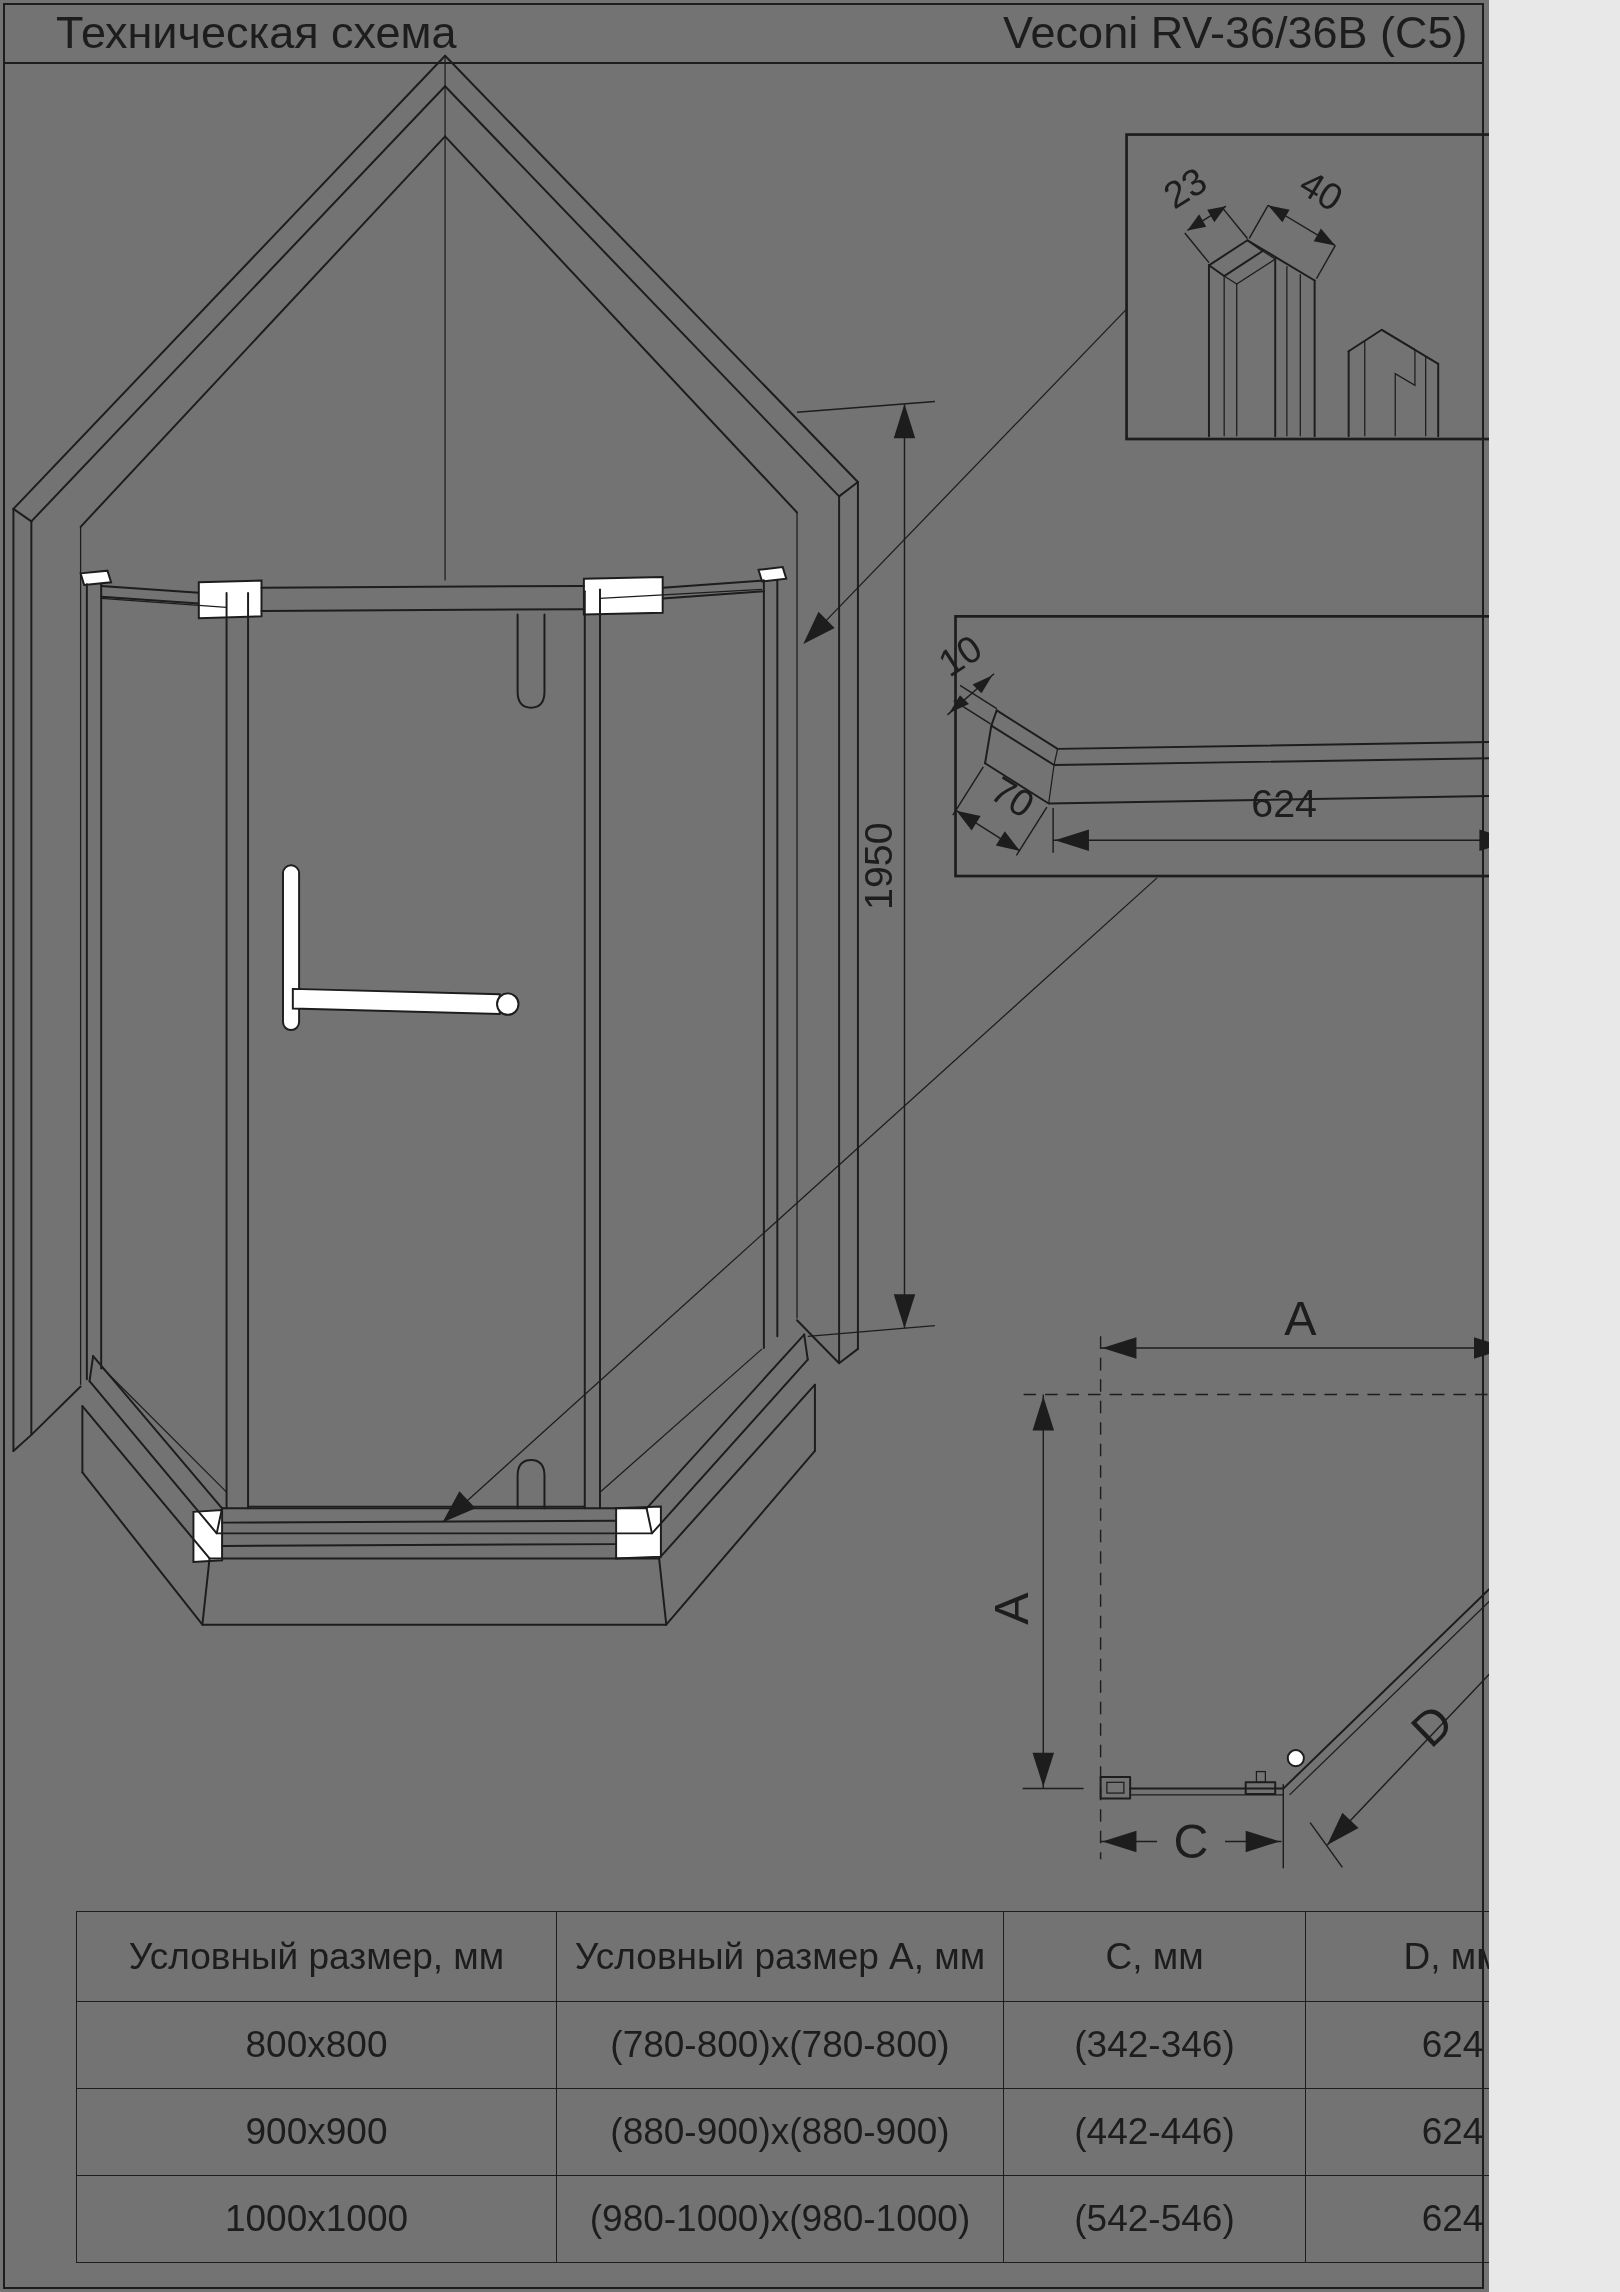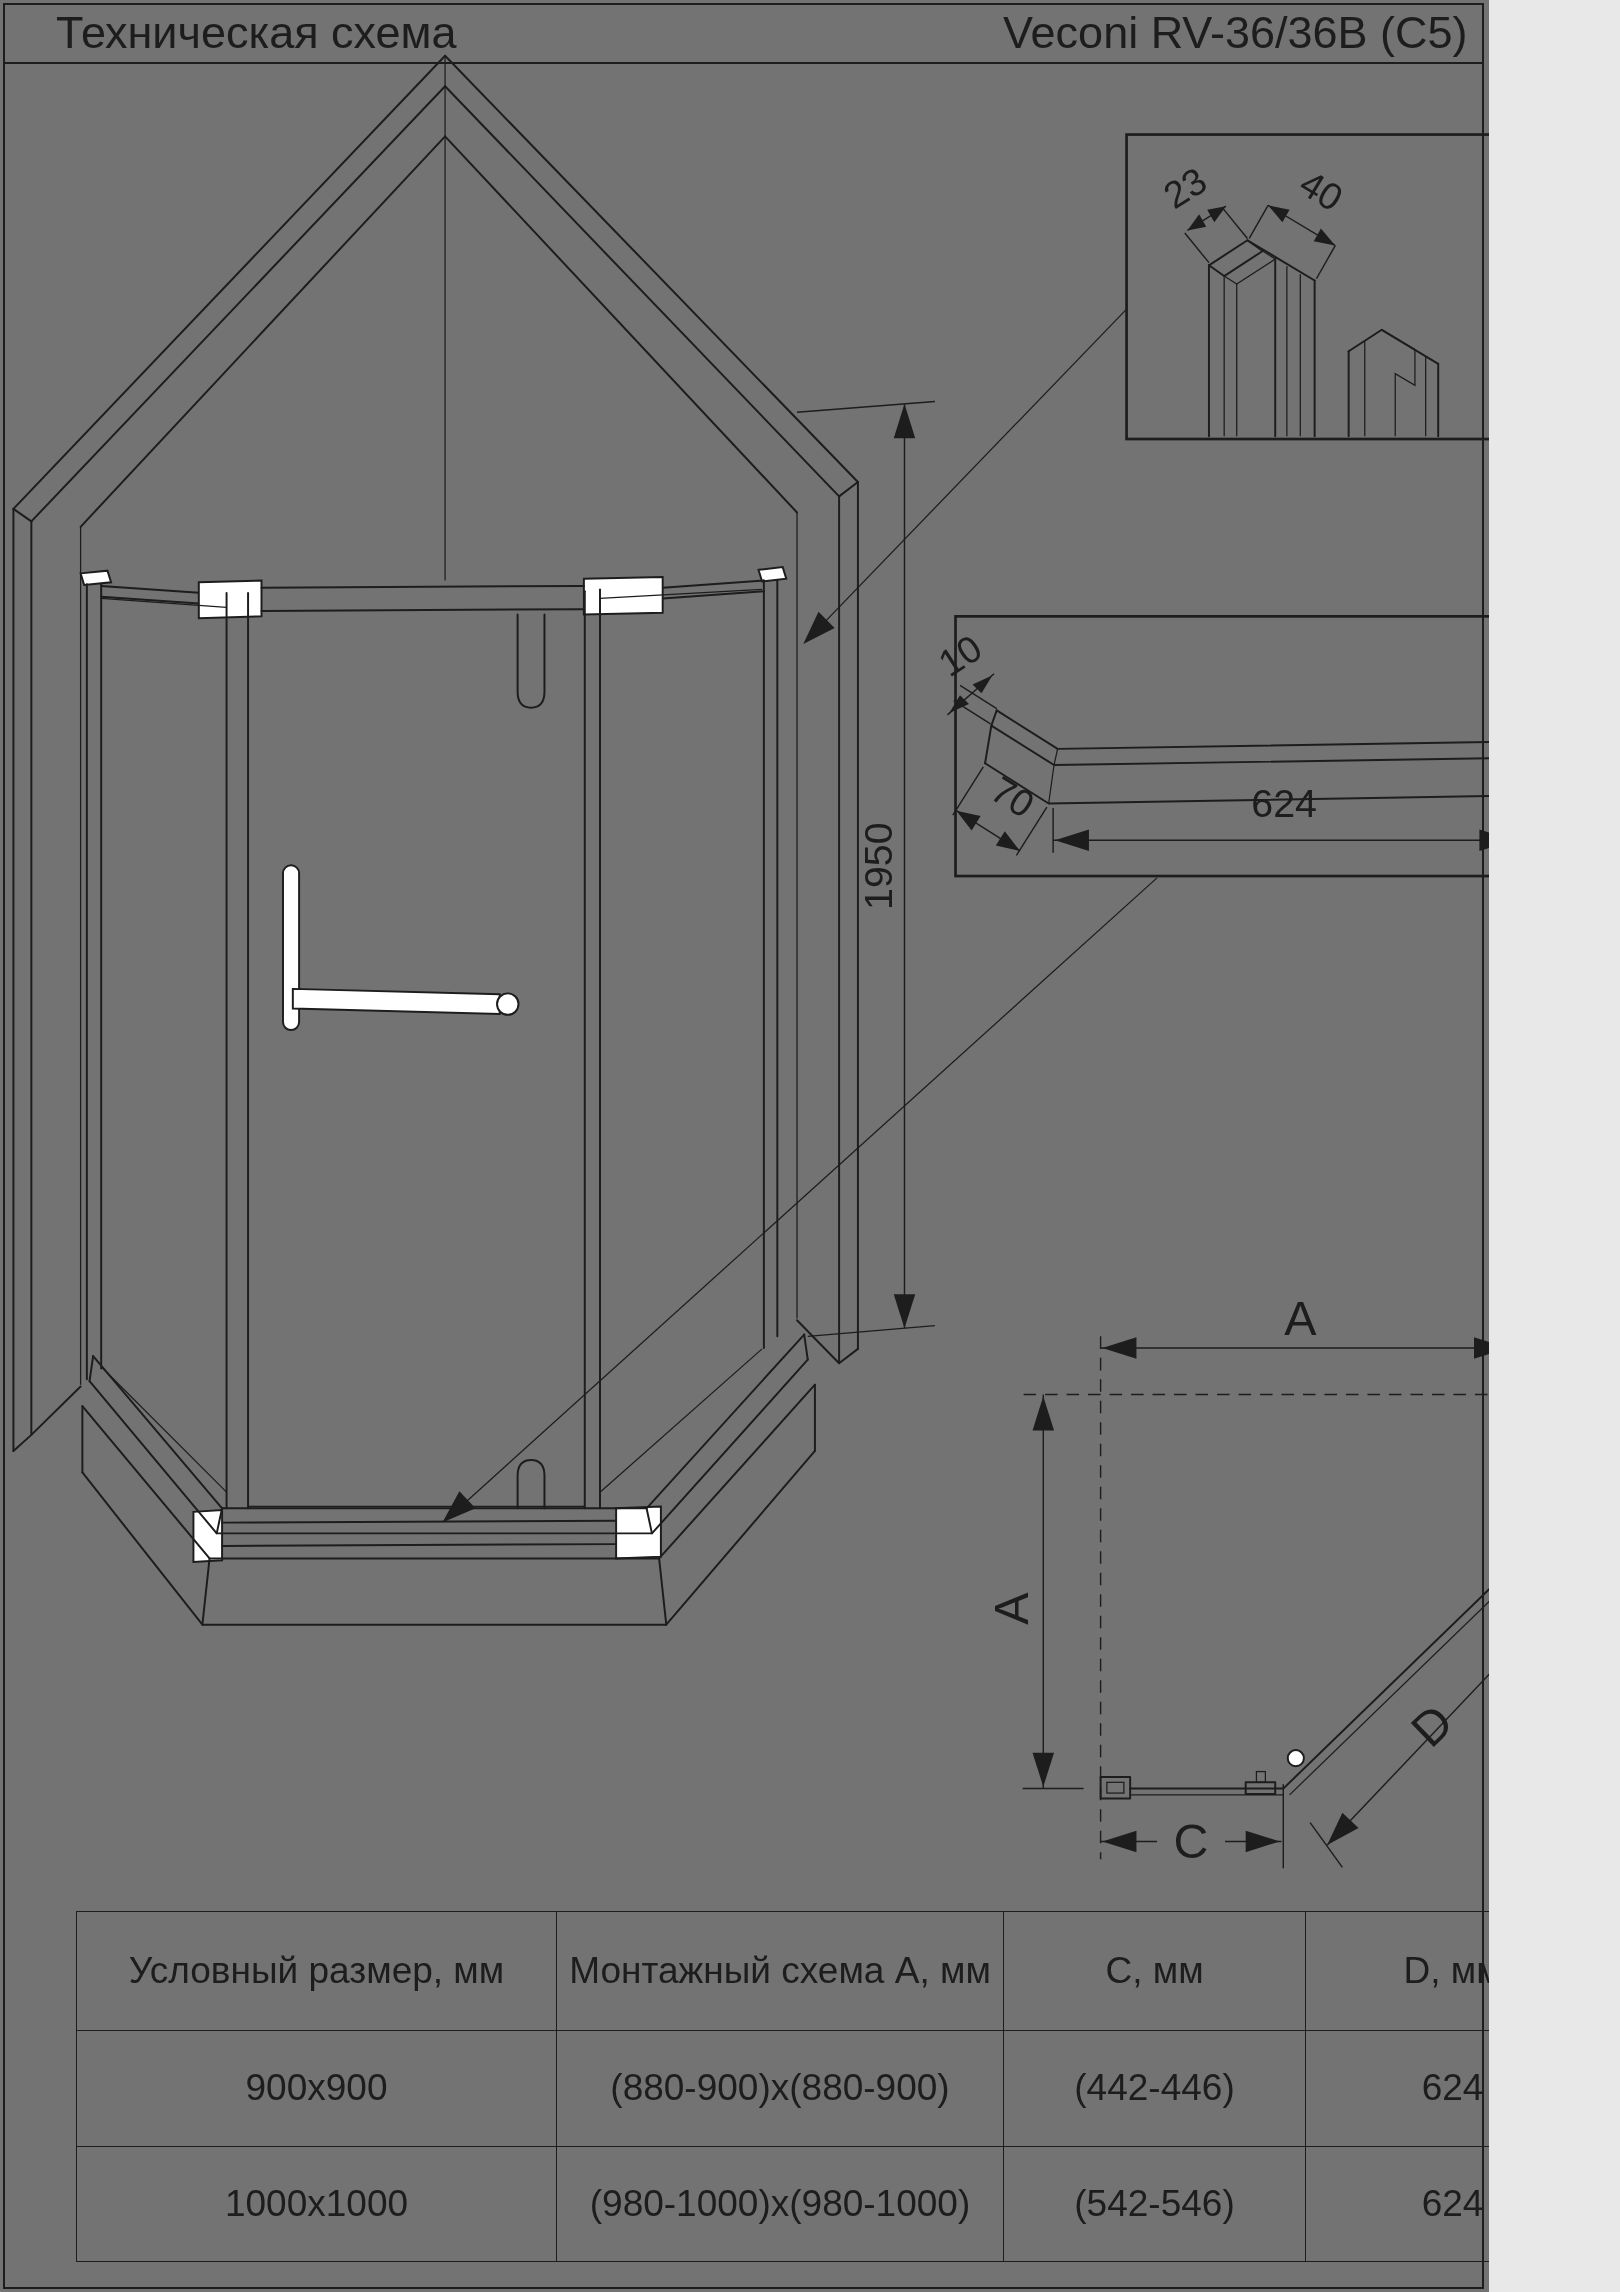--- a/index.html
+++ b/index.html
@@ -260,23 +260,29 @@
   <table class="spec">
     <colgroup>
         <col class="c1">
         <col class="c2">
         <col class="c3">
         <col class="c4">
       </colgroup>
     <tbody>
         <tr class="hdr">
       <th>Условный размер, мм</th>
-      <th>Монтажный схема А, мм</th>
+      <th>Условный размер А, мм</th>
       <th>С, мм</th>
       <th>D, мм</th>
+    </tr>
+    <tr>
+      <td>800x800</td>
+      <td>(780-800)x(780-800)</td>
+      <td>(342-346)</td>
+      <td>624</td>
     </tr>
     <tr>
       <td>900x900</td>
       <td>(880-900)x(880-900)</td>
       <td>(442-446)</td>
       <td>624</td>
     </tr>
     <tr>
       <td>1000x1000</td>
       <td>(980-1000)x(980-1000)</td>

